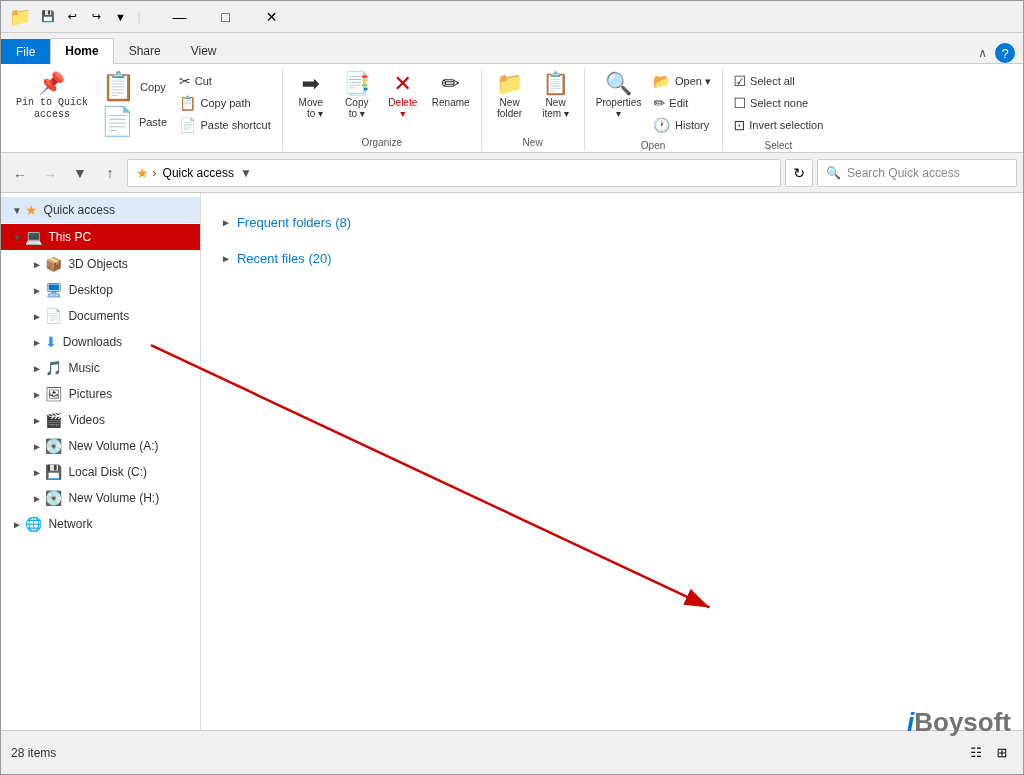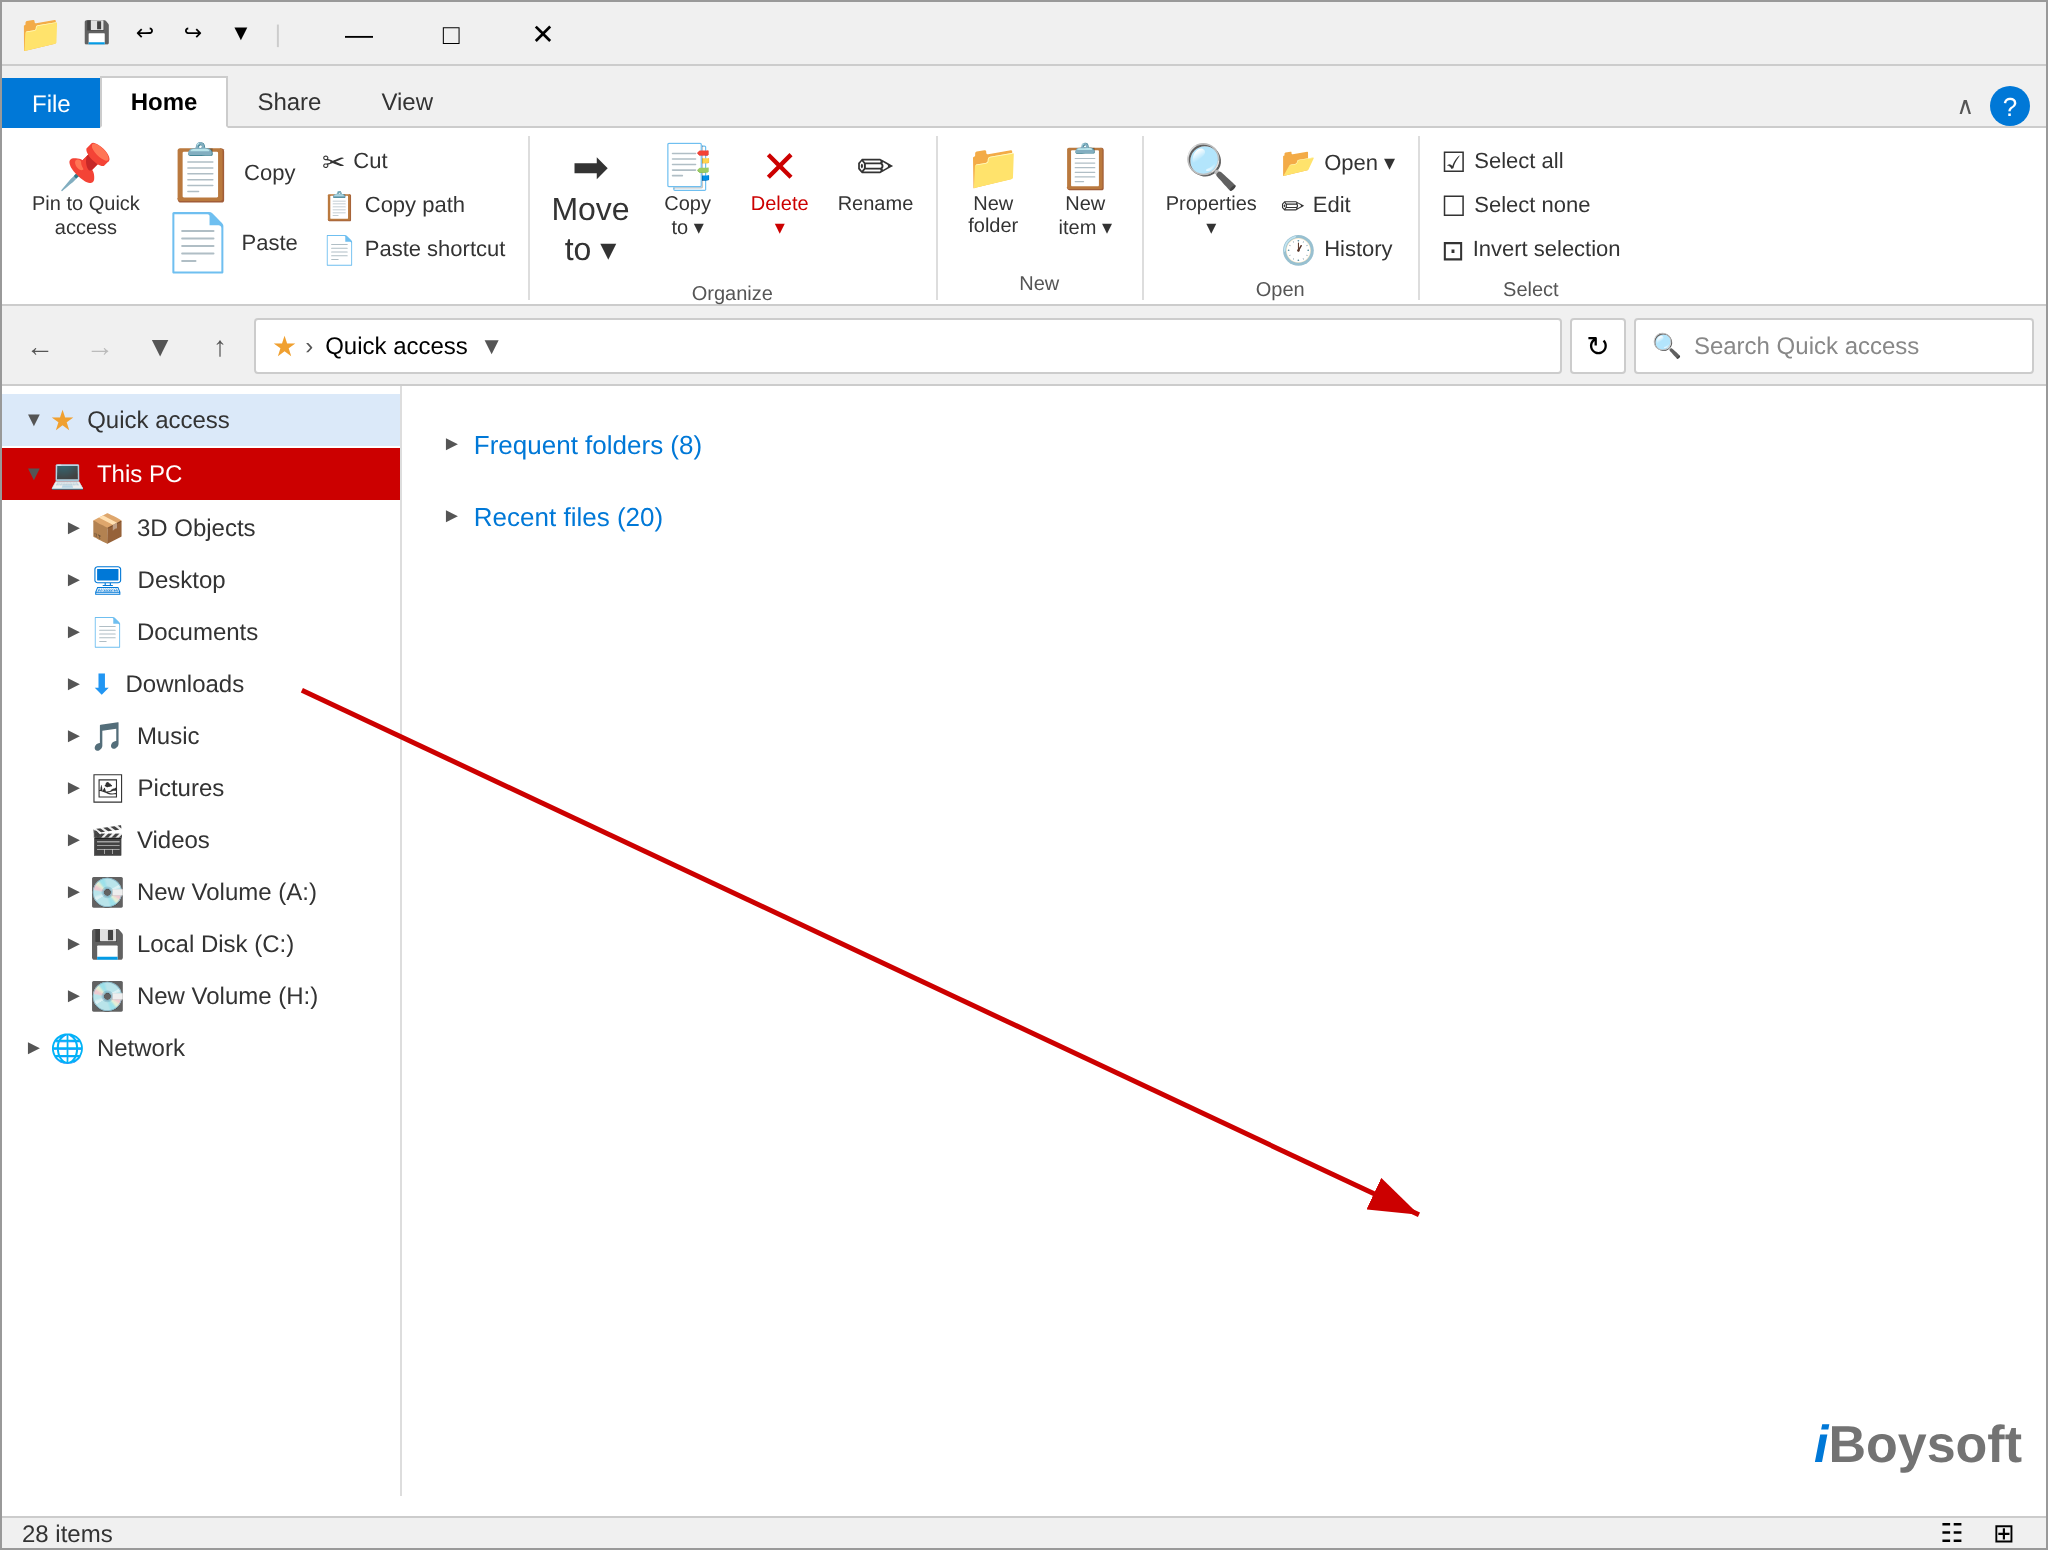--- a/index.html
+++ b/index.html
@@ -270,21 +270,21 @@
       cursor: pointer;
       font-size: 13px;
       color: #333;
       border-bottom: 1px solid transparent;
     }
     .section-chevron { font-size: 10px; color: #555; }
     .section-title { font-weight: 400; color: #0078d7; }
 
     
     .status-bar {
-      height: 16px;
+      height: 44px;
       background: #f0f0f0;
       border-top: 1px solid #ccc;
       display: flex;
       align-items: center;
       padding: 0 10px;
       font-size: 12px;
       color: #333;
       position: absolute;
       bottom: 0;
       left: 0;
@@ -354,21 +354,21 @@
     <span style="background:#0078d7;color:#fff;border-radius:50%;width:20px;height:20px;display:flex;align-items:center;justify-content:center;font-size:13px;cursor:pointer;">?</span>
   </div>
 </div>
 
 <div class="ribbon">
 
   <div class="ribbon-group">
     <div class="ribbon-group-content">
       <div class="ribbon-btn" style="min-width:52px;">
         <div class="btn-icon">📌</div>
-        <div style="font-size:10px;line-height:1.2;text-align:center;">Pin to Quick<br>access</div>
+        <div style="font-size:10px;line-height:1.2;text-align:center;font-family:Liberation Mono, monospace;">Pin to Quick<br>access</div>
       </div>
       <div style="display:flex;flex-direction:column;gap:1px;">
         <div class="ribbon-btn" style="flex-direction:row;min-width:60px;padding:2px 4px;font-size:11px;">
           <div class="btn-icon" style="font-size:28px;margin-bottom:0;margin-right:4px;">📋</div>
           <div>Copy</div>
         </div>
         <div class="ribbon-btn" style="flex-direction:row;min-width:60px;padding:2px 4px;font-size:11px;">
           <div class="btn-icon" style="font-size:28px;margin-bottom:0;margin-right:4px;">📄</div>
           <div>Paste</div>
         </div>
@@ -378,21 +378,21 @@
         <div class="ribbon-btn-small"><span class="s-icon">📋</span>Copy path</div>
         <div class="ribbon-btn-small"><span class="s-icon">📄</span>Paste shortcut</div>
       </div>
     </div>
   </div>
 
   <div class="ribbon-group">
     <div class="ribbon-group-content">
       <div class="ribbon-btn">
         <div class="btn-icon">➡</div>
-        <div style="font-size:16px;text-align:center;">Move<br>to ▾</div>
+        <div style="font-size:10px;text-align:right;">Move<br>to ▾</div>
       </div>
       <div class="ribbon-btn">
         <div class="btn-icon">📑</div>
         <div style="font-size:10px;text-align:center;">Copy<br>to ▾</div>
       </div>
       <div class="ribbon-btn" style="color:#cc0000;">
         <div class="btn-icon" style="color:#cc0000;font-size:22px;">✕</div>
         <div style="font-size:10px;text-align:center;">Delete<br>▾</div>
       </div>
       <div class="ribbon-btn">

